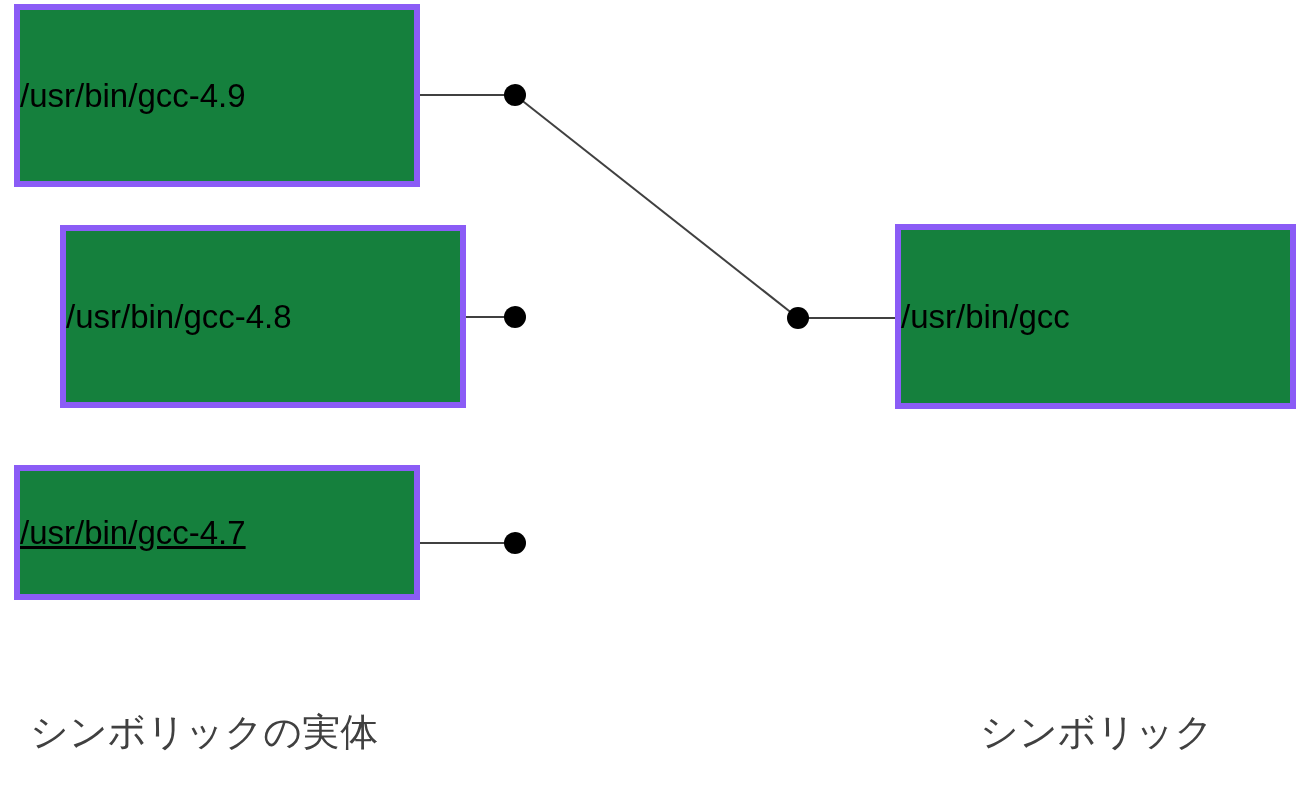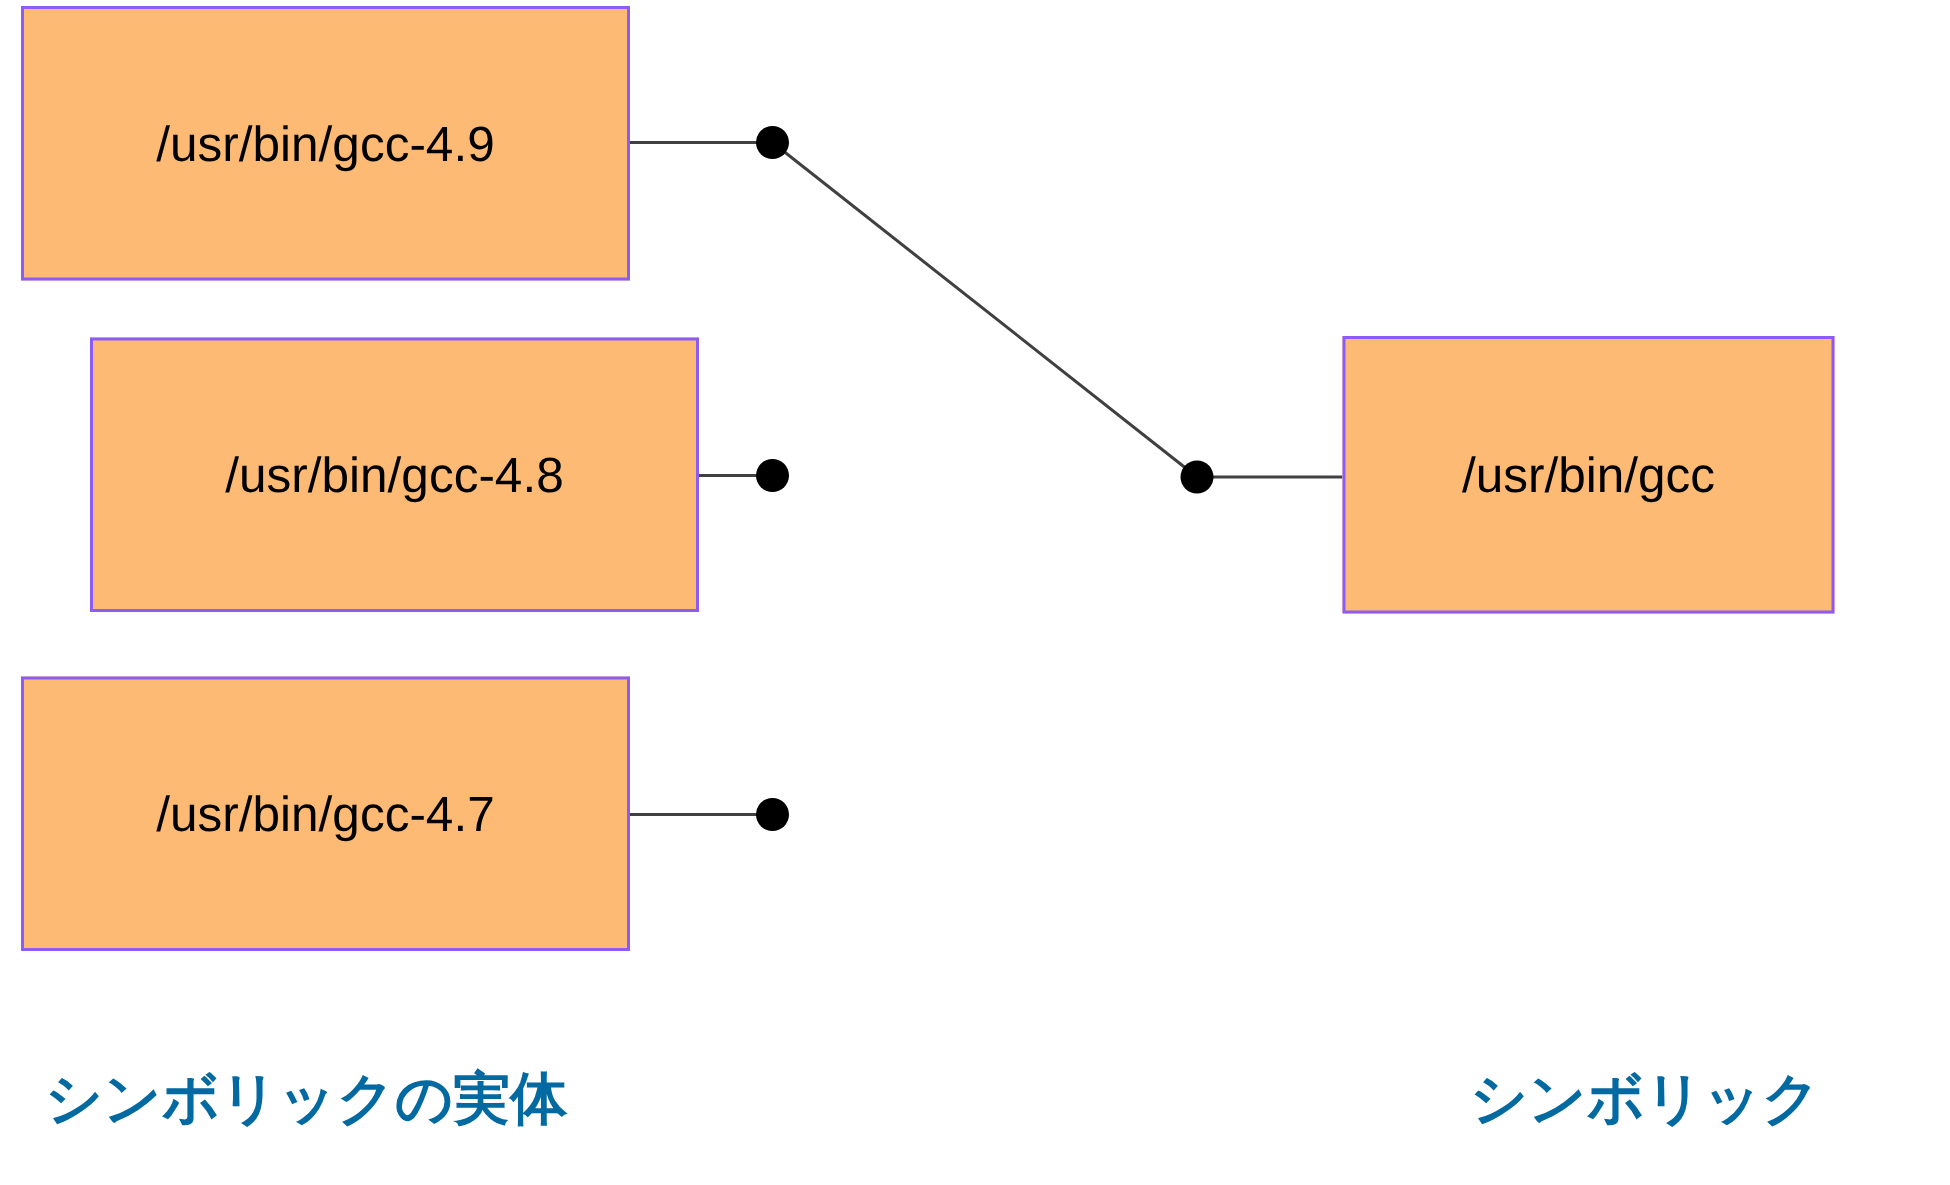--- a/index.html
+++ b/index.html
@@ -26,40 +26,39 @@
     stroke: #404040;
     stroke-width: 2;
   }
   .connectors circle {
     fill: #000000;
     stroke: none;
   }
   .box {
     position: absolute;
     box-sizing: border-box;
-    border: 2px solid #8b5cf6;
-    background: #fdba74;
+    border: 6px solid #8b5cf6;
+    background: #15803d;
     display: flex;
     align-items: center;
-    justify-content: center;
   }
   .box .label {
     font-size: 33px;
     color: #000000;
     white-space: nowrap;
   }
   .box-t1 { left: 14px;  top: 4px;   width: 406px; height: 183px; }
   .box-t2 { left: 14px;  top: 225px; width: 406px; height: 183px; margin-left: 46px; }
-  .box-t3 { left: 14px;  top: 451px; width: 406px; height: 183px; }
-  .box-sym { left: 895px; top: 224px; width: 328px; height: 185px; }
+  .box-t3 { left: 14px;  top: 465px; width: 406px; height: 135px; text-decoration: underline; }
+  .box-sym { left: 895px; top: 224px; width: 401px; height: 185px; }
   .caption {
     position: absolute;
     font-size: 38px;
-    font-weight: bold;
-    color: #0369a1;
+    font-weight: normal;
+    color: #404040;
     white-space: nowrap;
   }
   .caption-left  { left: 30px;  top: 707px; }
   .caption-right { left: 980px; top: 707px; text-align: right; }
 </style>
 </head>
 <body>
 
 <div class="canvas">
 

